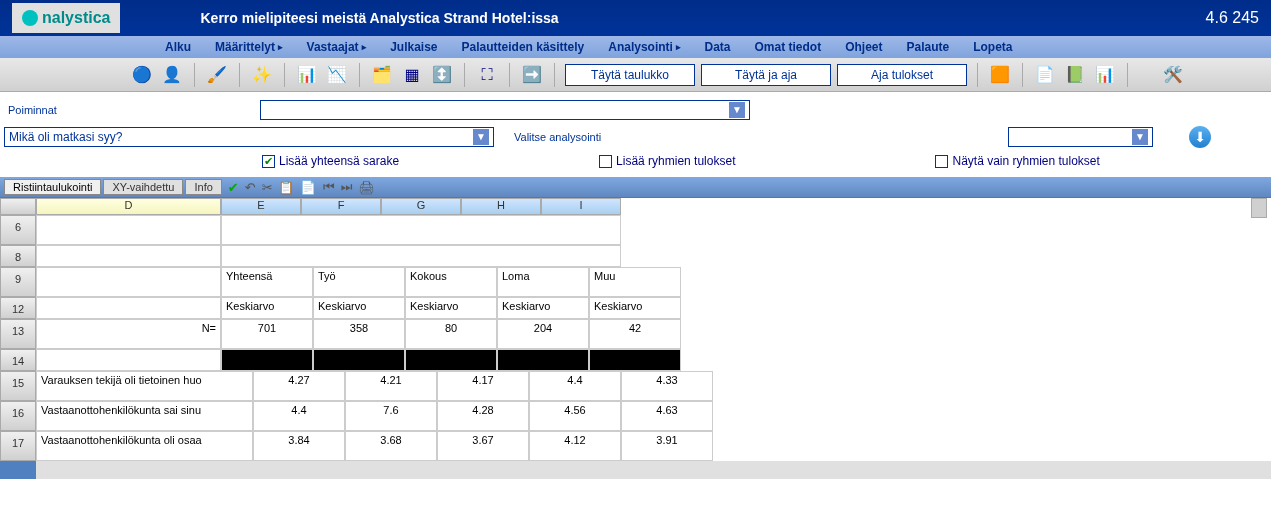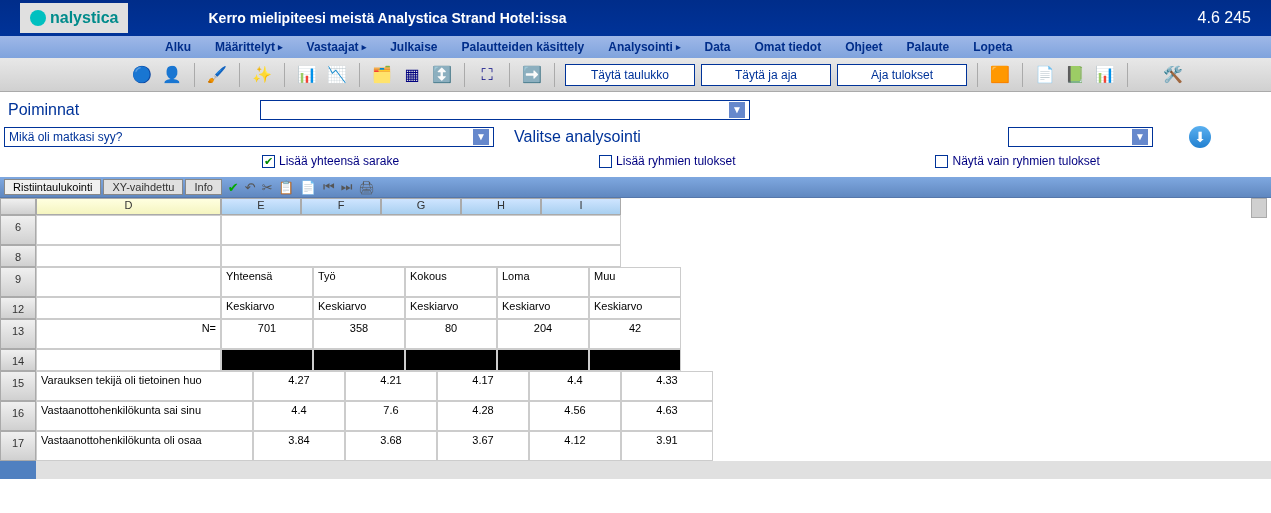--- a/index.html
+++ b/index.html
@@ -1,31 +1,31 @@
 <!DOCTYPE html>
 <html><head>
 <meta charset="utf-8">
 <style>
 * { box-sizing: border-box; margin: 0; padding: 0; }
 body { font-family: Arial, sans-serif; font-size: 12px; color: #000080; width: 1271px; background: #fff; }
-.topbar { background: linear-gradient(to bottom, #002d8a, #003399); height: 36px; display: flex; align-items: center; padding: 0 20px; }
+.topbar { background: linear-gradient(to bottom, #002d8a, #003399); height: 36px; display: flex; align-items: center; padding: 0 12px; }
 .logo { background: #e0e0e0; padding: 4px 10px; font-size: 16px; font-weight: bold; color: #008b8b; display: flex; align-items: center; height: 30px; }
 .logo-icon { width: 16px; height: 16px; background: #00c0c0; border-radius: 50%; margin-right: 4px; display: inline-block; }
 .title { color: #fff; font-size: 14px; font-weight: bold; margin-left: 80px; }
 .version { color: #fff; font-size: 16px; margin-left: auto; }
 .menubar { background: linear-gradient(to bottom, #9fb8e8, #7fa3dd); height: 22px; display: flex; align-items: center; padding-left: 165px; gap: 24px; }
 .menu-item { color: #002d8a; font-size: 12px; font-weight: bold; cursor: pointer; display: flex; align-items: center; gap: 3px; }
 .menu-arrow { font-size: 9px; }
 .toolbar { background: linear-gradient(to bottom, #e8e8e8, #d0d0d0); height: 34px; display: flex; align-items: center; padding-left: 130px; gap: 6px; border-bottom: 1px solid #aaa; }
 .tool-icon { width: 24px; height: 24px; display: flex; align-items: center; justify-content: center; cursor: pointer; font-size: 16px; }
 .tool-sep { width: 1px; height: 24px; background: #aaa; margin: 0 4px; }
 .btn { border: 1px solid #003399; background: #fff; color: #003399; padding: 3px 20px; cursor: pointer; font-size: 12px; min-width: 130px; text-align: center; }
 .filters { background: #fff; padding: 8px 4px; }
 .filter-row { display: flex; align-items: center; margin-bottom: 6px; gap: 6px; }
-.filter-label { color: #003399; font-size: 16px; width: 250px; padding-left: 4px; }
+.filter-label { color: #003399; font-size: 11px; width: 250px; padding-left: 4px; }
 .filter-select { border: 1px solid #003399; height: 20px; background: #fff; padding: 0 4px; color: #003399; display: flex; align-items: center; justify-content: space-between; cursor: pointer; }
 .select-arrow { background: #6688cc; color: #fff; width: 16px; height: 16px; text-align: center; font-size: 10px; line-height: 16px; }
 .filter-select.w1 { width: 490px; }
 .filter-select.w2 { width: 490px; }
 .filter-select.w3 { width: 145px; }
 .chk-row { display: flex; gap: 200px; padding-left: 258px; margin-top: 6px; }
 .chk { display: flex; align-items: center; gap: 4px; cursor: pointer; }
 .chkbox { width: 13px; height: 13px; border: 1px solid #003399; background: #fff; display: flex; align-items: center; justify-content: center; font-size: 11px; color: #008800; }
 .down-circle { width: 22px; height: 22px; border-radius: 50%; background: linear-gradient(#5ab0f0,#2280d0); color: #fff; display: flex; align-items: center; justify-content: center; font-size: 14px; margin-left: 30px; cursor: pointer; }
 .tabs-row { background: linear-gradient(to bottom, #7fa8e0, #6088c0); border-top: 1px solid #fff; border-bottom: 1px solid #5577aa; display: flex; align-items: center; height: 22px; padding-left: 4px; gap: 2px; }

